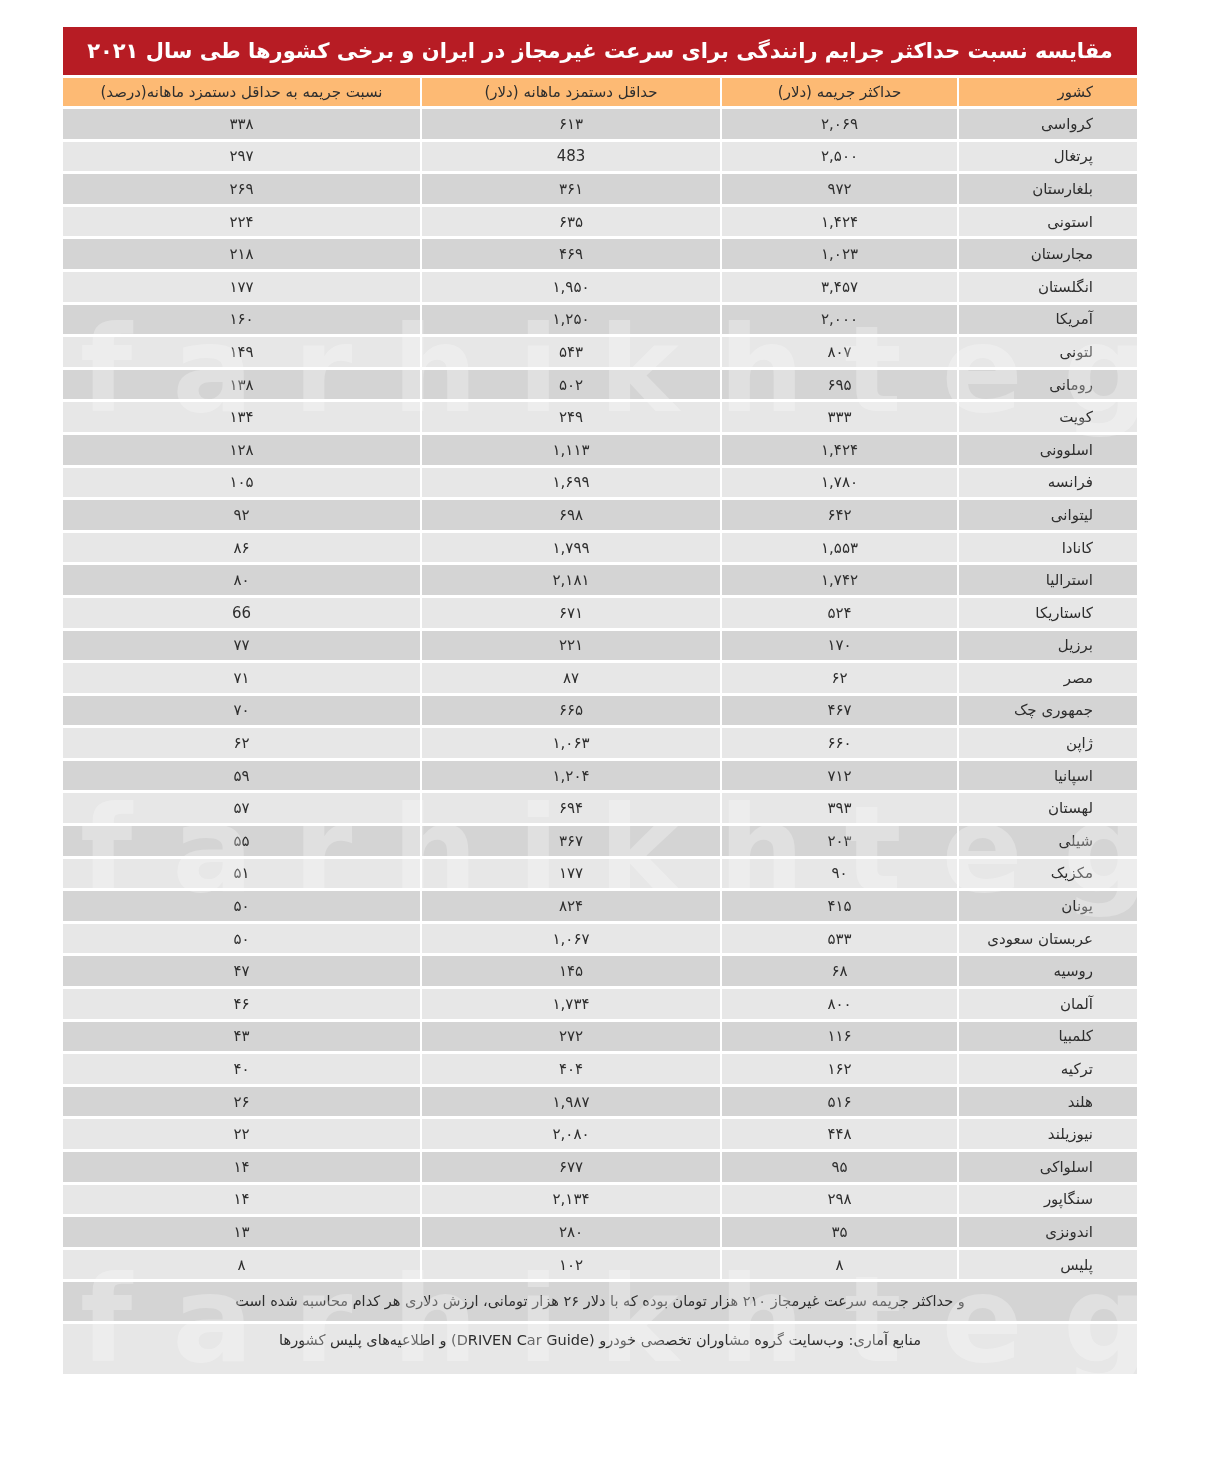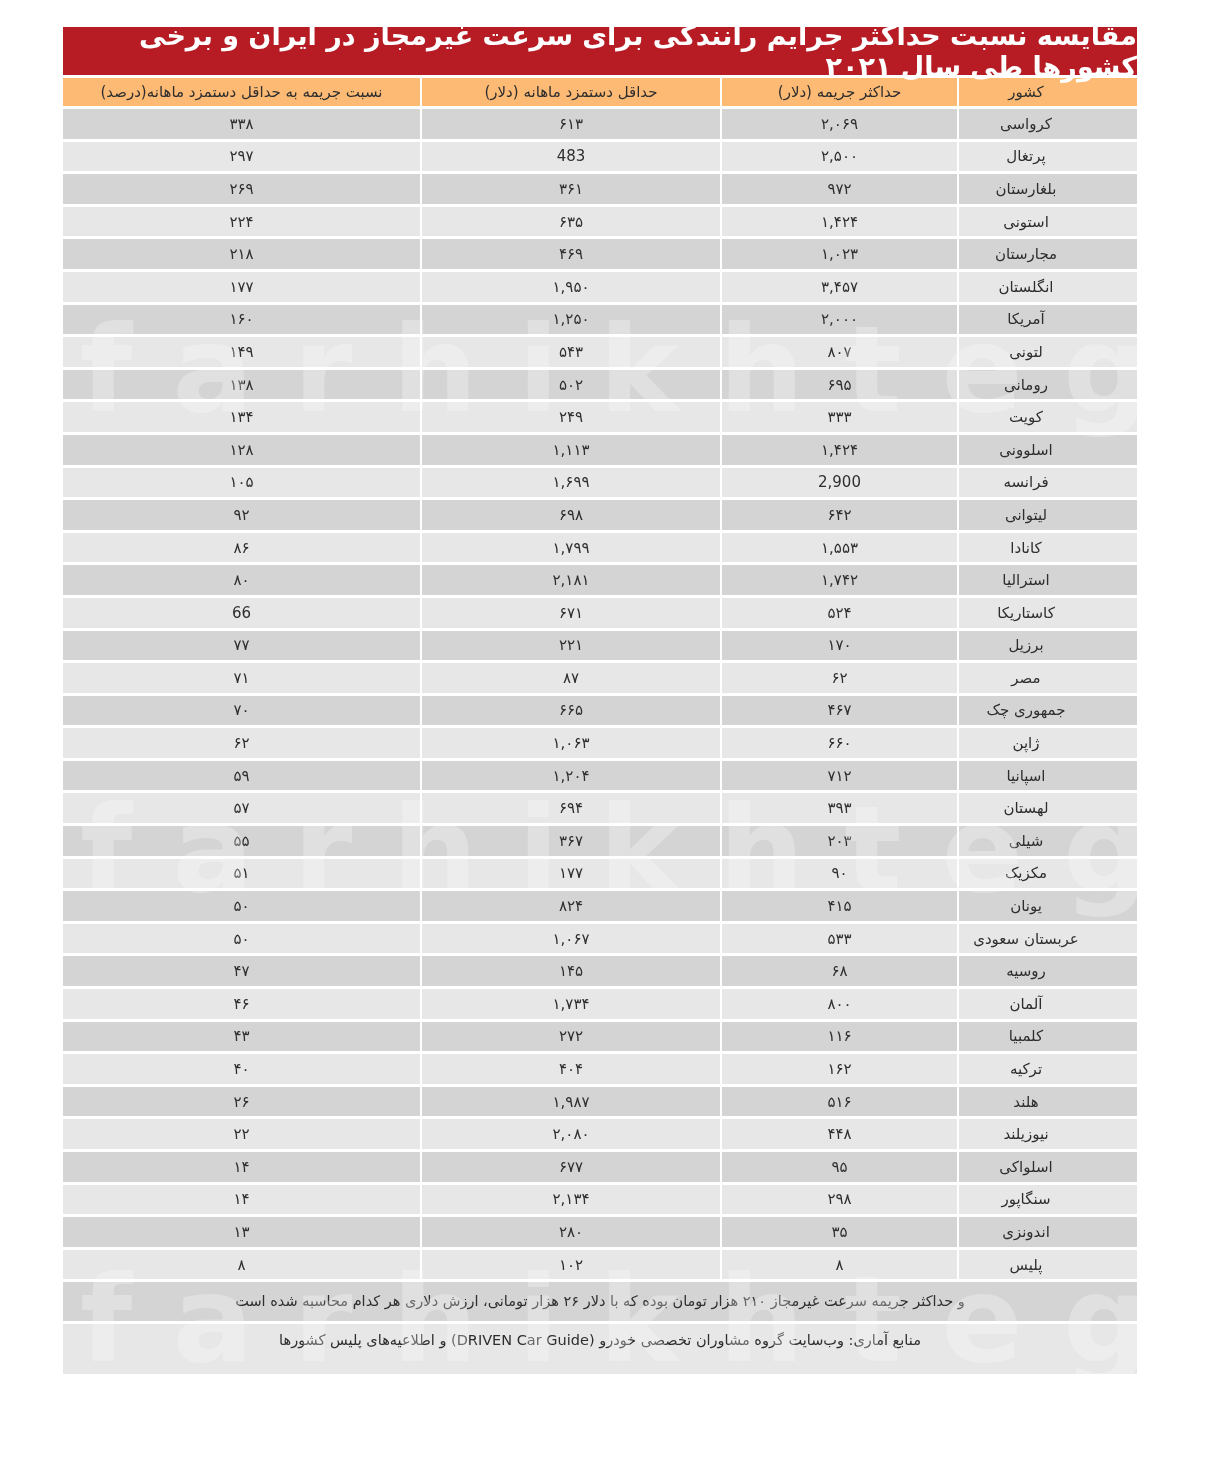--- a/index.html
+++ b/index.html
@@ -6,36 +6,36 @@
   body {
     width: 1208px; height: 1464px; position: relative; overflow: hidden;
     font-family: "DejaVu Sans", sans-serif; color: #2b2b2b;
   }
   .sheet {
     position: absolute; left: 63px; top: 27px; width: 1074px;
   }
   .title-bar {
     height: 48px; background: #b71c24; color: #ffffff;
     display: flex; align-items: center; justify-content: center;
-    font-family: "DejaVu Sans", sans-serif; font-weight: bold; font-size: 27px;
+    font-family: "DejaVu Sans", sans-serif; font-weight: bold; font-size: 21px;
     direction: rtl; letter-spacing: 0;
   }
   table.data {
     width: 100%; border-collapse: separate; border-spacing: 0;
     direction: rtl; table-layout: fixed; margin-top: 3px;
   }
   table.data th, table.data td {
     height: 29.6px; padding: 0; text-align: center; vertical-align: middle;
     border-bottom: 3px solid #ffffff; border-left: 2px solid #ffffff;
     font-weight: normal; font-size: 15px; color: #2e2e2e;
   }
   table.data th { background: #fdba74; font-size: 15px; height: 28px; }
   table.data td:first-child, table.data th:first-child { text-align: center; }
   table.data td:last-child, table.data th:last-child { border-left: none; }
-  table.data td:first-child, table.data th:first-child { padding-right: 44px; text-align: center; }
+  table.data td:first-child, table.data th:first-child { padding-right: 44px; text-align: right; }
   tr.row-dark td { background: #d4d4d4; }
   tr.row-light td { background: #e7e7e7; }
   .col-country { width: 180px; }
   .col-fine { width: 237px; }
   .col-wage { width: 300px; }
   .col-ratio { width: auto; }
   .footnote {
     direction: rtl; text-align: center; font-size: 14.5px; color: #2e2e2e;
   }
   .footnote .band-dark { background: #d4d4d4; padding: 4px 10px 4px; line-height: 31px; }
@@ -132,21 +132,21 @@
           <td>۱۳۴</td>
         </tr>
         <tr class="row-dark">
           <td>اسلوونی</td>
           <td>۱,۴۲۴</td>
           <td>۱,۱۱۳</td>
           <td>۱۲۸</td>
         </tr>
         <tr class="row-light">
           <td>فرانسه</td>
-          <td>2,900</td>
+          <td>۱,۷۸۰</td>
           <td>۱,۶۹۹</td>
           <td>۱۰۵</td>
         </tr>
         <tr class="row-dark">
           <td>لیتوانی</td>
           <td>۶۴۲</td>
           <td>۶۹۸</td>
           <td>۹۲</td>
         </tr>
         <tr class="row-light">

